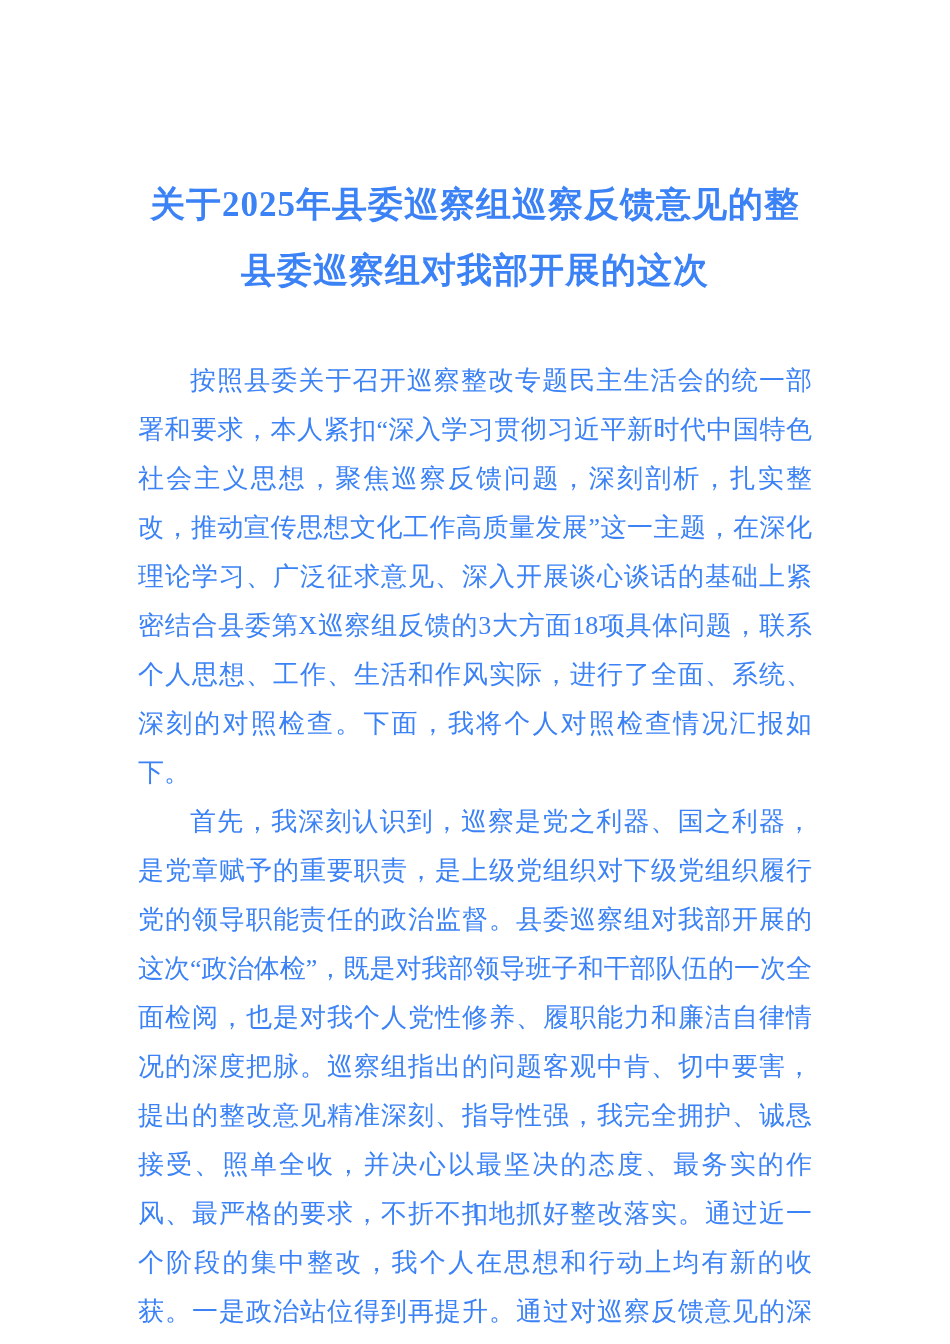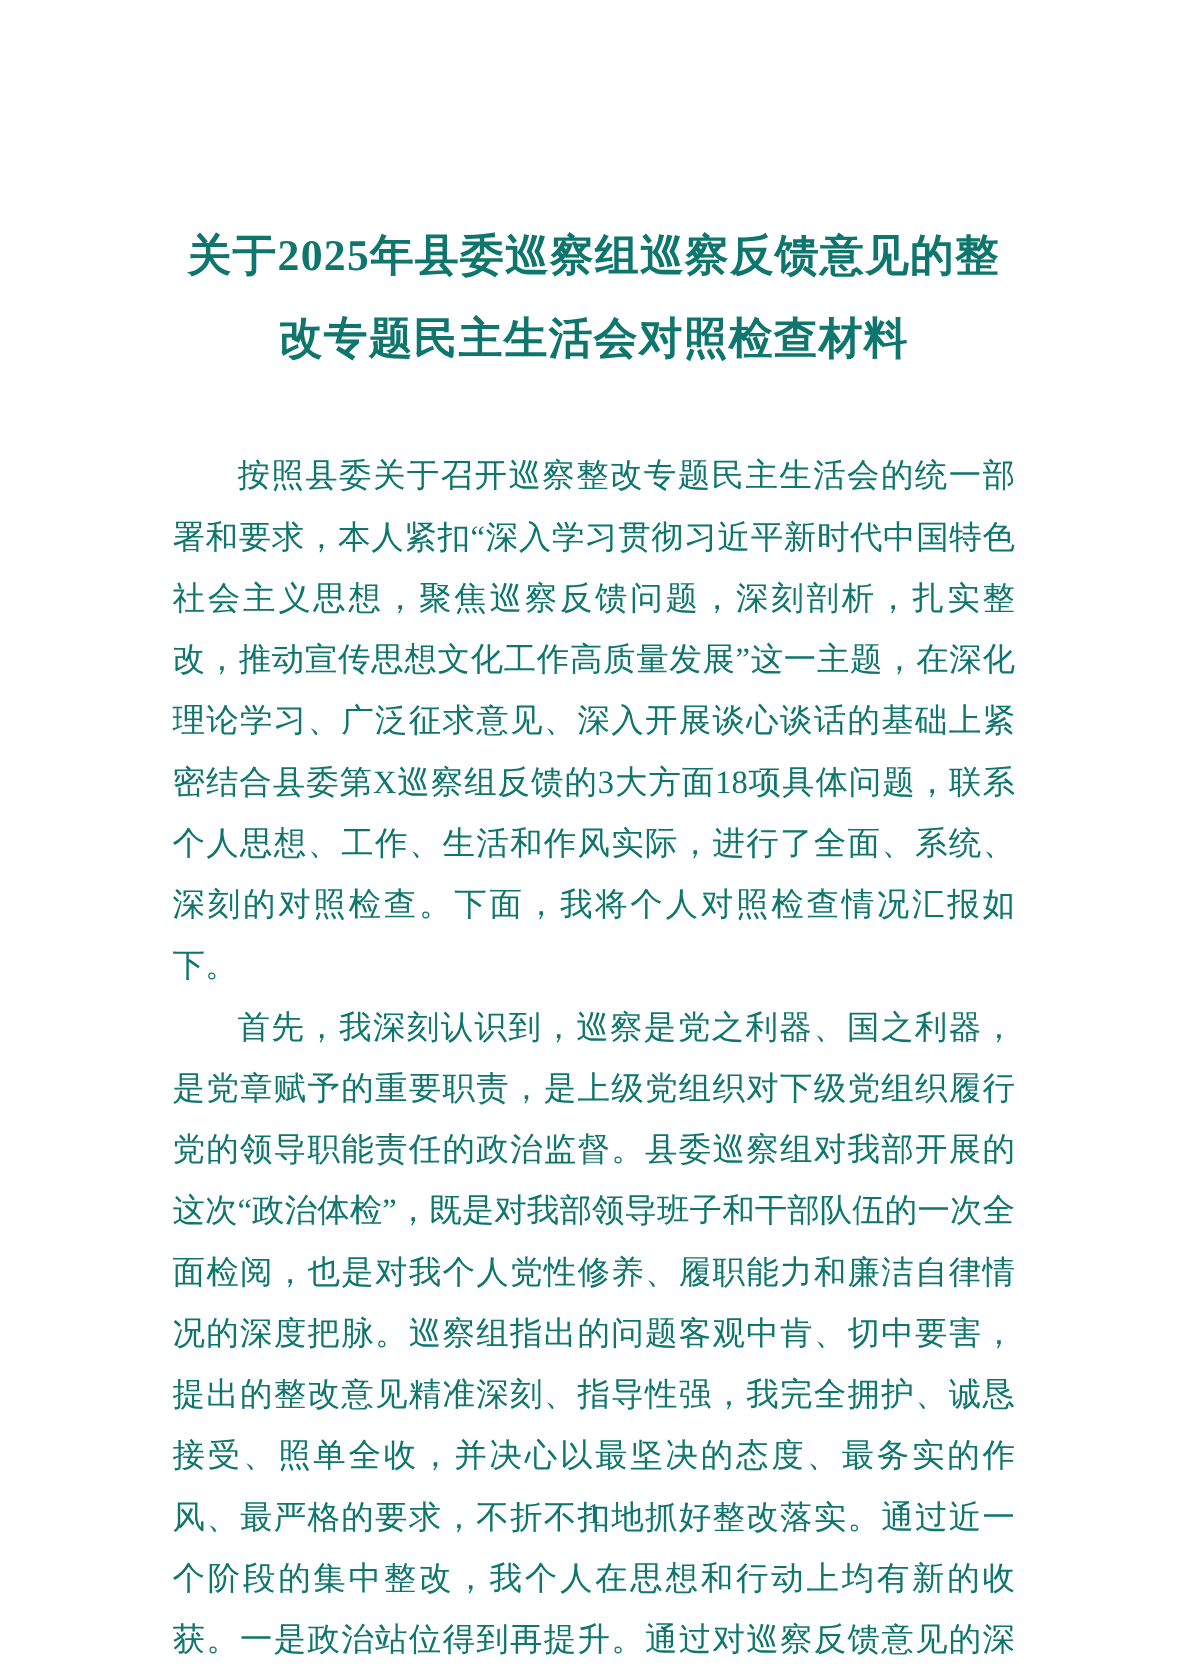--- a/index.html
+++ b/index.html
@@ -10,21 +10,21 @@
   .page {
     position: relative;
     width: 950px;
     height: 1344px;
     margin: 0 auto;
     background: #ffffff;
     box-sizing: border-box;
     padding: 172px 138px 0 138px;
     overflow: hidden;
     font-family: "Liberation Serif", "DejaVu Serif", serif;
-    color: #0f766e;
+    color: #3b82f6;
   }
   .doc-title {
     margin: 0 0 52px 0;
     text-align: center;
     font-size: 35px;
     font-weight: 700;
     line-height: 66px;
     font-family: "Liberation Serif", "DejaVu Serif", serif;
     letter-spacing: 1px;
   }
@@ -53,21 +53,21 @@
     font-family: "Liberation Serif", "DejaVu Serif", serif;
   }
 </style>
 </head>
 <body>
 
 <div class="page">
 
   <h1 class="doc-title">
     <span class="title-line">关于2025年县委巡察组巡察反馈意见的整</span>
-    <span class="title-line">改专题民主生活会对照检查材料</span>
+    <span class="title-line">县委巡察组对我部开展的这次</span>
   </h1>
 
   <div class="doc-body">
     <p class="para">按照县委关于召开巡察整改专题民主生活会的统一部署和要求，本人紧扣“深入学习贯彻习近平新时代中国特色社会主义思想，聚焦巡察反馈问题，深刻剖析，扎实整改，推动宣传思想文化工作高质量发展”这一主题，在深化理论学习、广泛征求意见、深入开展谈心谈话的基础上紧密结合县委第X巡察组反馈的3大方面18项具体问题，联系个人思想、工作、生活和作风实际，进行了全面、系统、深刻的对照检查。下面，我将个人对照检查情况汇报如下。</p>
     <p class="para">首先，我深刻认识到，巡察是党之利器、国之利器，是党章赋予的重要职责，是上级党组织对下级党组织履行党的领导职能责任的政治监督。县委巡察组对我部开展的这次“政治体检”，既是对我部领导班子和干部队伍的一次全面检阅，也是对我个人党性修养、履职能力和廉洁自律情况的深度把脉。巡察组指出的问题客观中肯、切中要害，提出的整改意见精准深刻、指导性强，我完全拥护、诚恳接受、照单全收，并决心以最坚决的态度、最务实的作风、最严格的要求，不折不扣地抓好整改落实。通过近一个阶段的集中整改，我个人在思想和行动上均有新的收获。一是政治站位得到再提升。通过对巡察反馈意见的深刻反思，我更加清醒地认识到，宣传部门首先是政治机关必须旗帜鲜明讲政治。在整改过程中，我坚持把学习贯彻习近平总书记关于宣传思想文化工作的重要思想作为首要政治任务，不断提高政治判断力、政治领悟力、政治执行</p>
   </div>
 
   <div class="page-number">1</div>
 
 </div>

